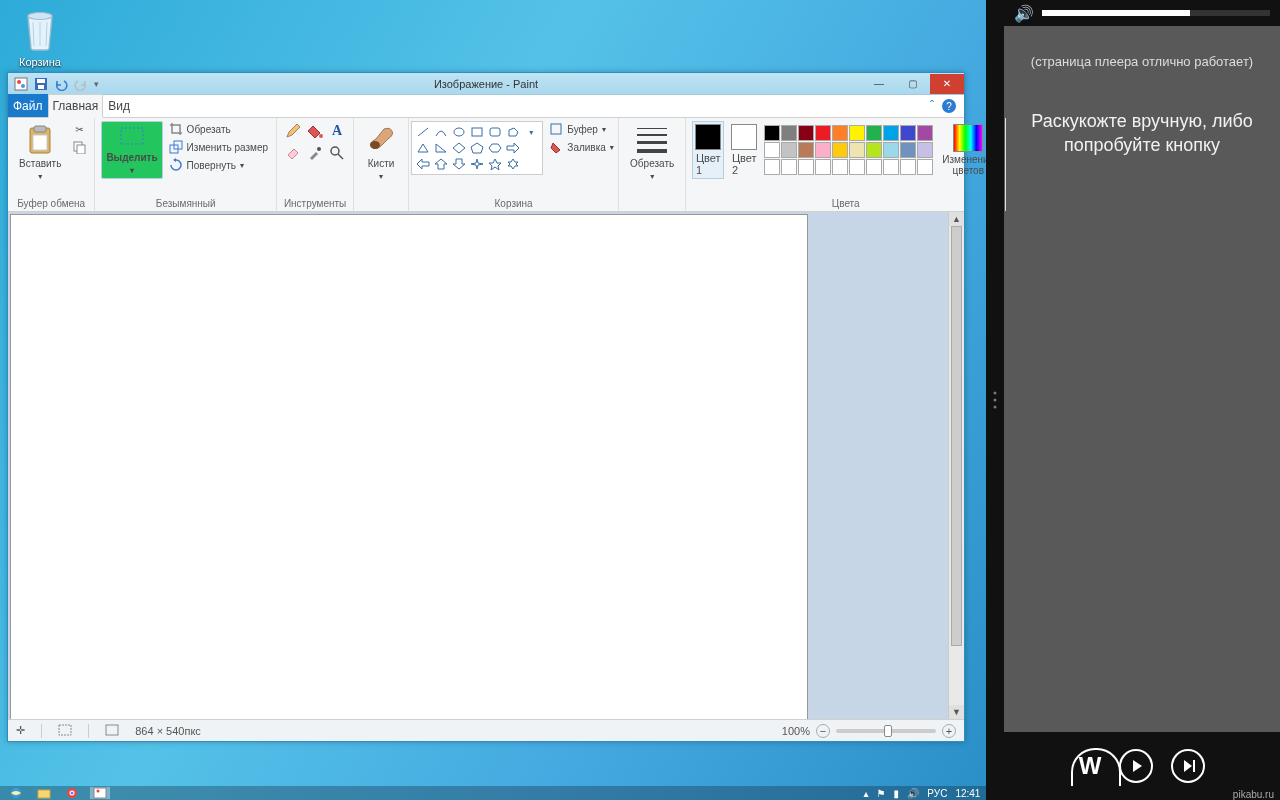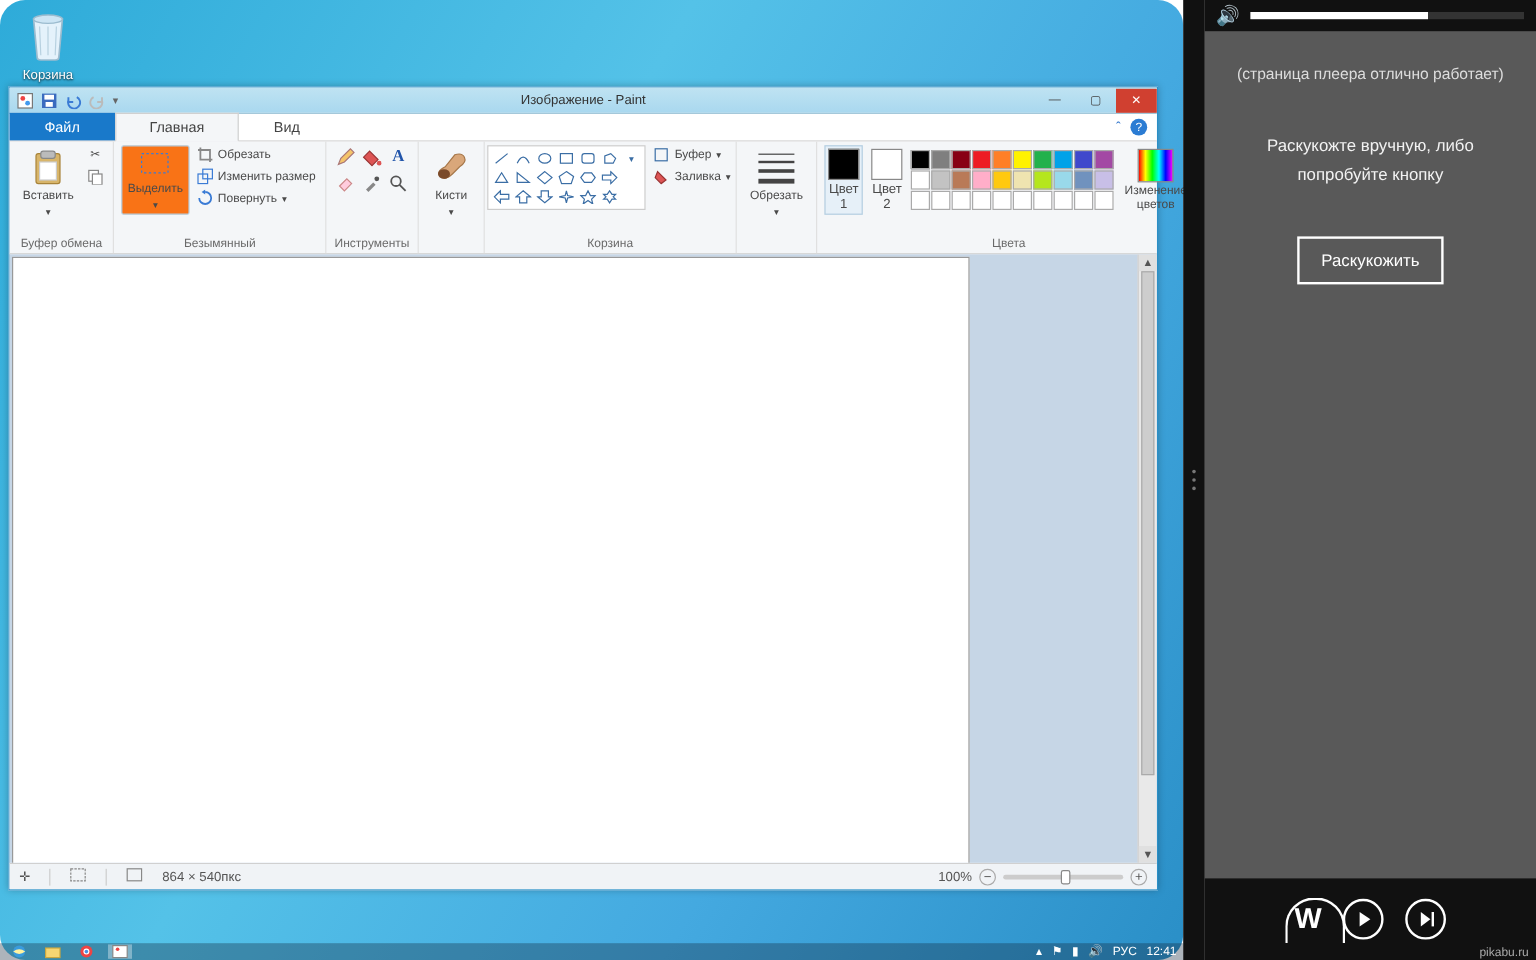--- a/index.html
+++ b/index.html
@@ -1,66 +1,66 @@
 <!DOCTYPE html>
 <html><head>
 <meta charset="utf-8">
 <style>
 * { margin: 0; padding: 0; box-sizing: border-box; font-family: "Segoe UI", Tahoma, sans-serif; }
 html, body { width: 1280px; height: 800px; overflow: hidden; }
 body { display: flex; }
 
 
-.desktop { position: relative; width: 1008px; height: 800px; background: linear-gradient(120deg, #2eabd9 0%, #54c2e8 40%, #44a9e0 70%, #2a8fc7 100%); border-radius: 21px; }
+.desktop { position: relative; width: 1008px; height: 800px; background: linear-gradient(120deg, #2eabd9 0%, #54c2e8 40%, #44a9e0 70%, #2a8fc7 100%); }
 .recycle { position: absolute; top: 6px; left: 14px; width: 52px; text-align: center; cursor: pointer; }
 .recycle svg { width: 40px; height: 46px; }
 .recycle .lbl { font-size: 11px; color: #fff; text-shadow: 0 1px 2px #000; }
 
 
 .paint { position: absolute; left: 7px; top: 72px; width: 958px; height: 670px; background: #fff; border: 1px solid #2a8fc7; box-shadow: 0 0 6px rgba(0,0,0,.25); display: flex; flex-direction: column; }
 
 
 .titlebar { height: 22px; background: linear-gradient(#bfe3f2, #a9d8ef); display: flex; align-items: center; font-size: 11px; color: #333; border-bottom: 1px solid #a4c8da; position: relative; }
 .titlebar .qat { display: flex; align-items: center; gap: 6px; padding: 0 6px; }
 .titlebar .qat span { display:inline-flex; cursor:pointer; }
 .titlebar .title { position: absolute; left:0; right:0; text-align:center; pointer-events:none; }
 .win-controls { margin-left: auto; display: flex; }
 .win-controls div { width: 34px; height: 20px; display:flex; align-items:center; justify-content:center; cursor:pointer; font-size:10px; }
 .win-close { background:#d04030; color:#fff; }
 .win-min, .win-max { color:#444; }
 
 
 .tabs { height: 23px; background: #fff; border-bottom: 1px solid #d0d0d0; display:flex; align-items:flex-end; font-size:12px; }
-.tab { padding: 4px 28px; cursor:pointer; color:#444; border:1px solid transparent; border-bottom:none; position:relative; }
+.tab { padding: 4px 4px; cursor:pointer; color:#444; border:1px solid transparent; border-bottom:none; position:relative; }
 .tab.file { background:#1979ca; color:#fff; }
 .tab.active { background:#f4f6f8; border-color:#d0d0d0; border-bottom:1px solid #f4f6f8; margin-bottom:-1px; }
 .tabs .help { margin-left:auto; padding:4px 8px; display:flex; gap:8px; color:#3377cc; }
 .tabs .help span{cursor:pointer;}
 
 
 .ribbon { height: 94px; background:#f4f6f8; border-bottom:1px solid #d0d0d0; display:flex; font-size:11px; color:#4a4a4a;}
 .group { border-right:1px solid #e0e0e0; padding:3px 6px 2px; display:flex; flex-direction:column; justify-content:space-between; align-items:center;}
 .group .body { display:flex; gap:4px; align-items:flex-start; }
 .group .name { font-size:10px; color:#6a6a6a; text-align:center; margin-top:2px;}
 .bigbtn { display:flex; flex-direction:column; align-items:center; justify-content:center; gap:2px; padding:2px 4px; cursor:pointer; border:1px solid transparent; border-radius:2px;}
-.bigbtn:hover, .bigbtn.selected{ background:#f97316; border-color:#b5cee0;}
+.bigbtn:hover, .bigbtn.selected{ background:#22c55e; border-color:#b5cee0;font-weight:bold;}
 .bigbtn .ico{width:26px;height:26px;display:flex;align-items:center;justify-content:center;}
 .bigbtn .ico.lg{width:32px;height:32px;}
 .bigbtn span{font-size:10px; line-height:11px; text-align:center; white-space:pre;}
 .smrow{display:flex;flex-direction:column;gap:2px;}
 .sm{display:flex;align-items:center;gap:4px;padding:1px 2px;cursor:pointer;font-size:10px;white-space:nowrap;}
 .sm .ico{width:14px;height:14px;display:inline-flex;align-items:center;justify-content:center;}
 .toolgrid{display:grid;grid-template-columns:repeat(3,20px);grid-auto-rows:20px;gap:2px;}
 .toolgrid div{display:flex;align-items:center;justify-content:center;cursor:pointer;}
 .shapes{display:grid;grid-template-columns:repeat(7,18px);grid-auto-rows:16px;gap:0;border:1px solid #ccc;padding:2px;background:#fff;}
 .shapes div{display:flex;align-items:center;justify-content:center;color:#3b6ea5;cursor:pointer;}
 .thickness{width:38px;height:32px;display:flex;flex-direction:column;gap:5px;justify-content:center;padding:0 4px;}
 .thickness div{height:1px;background:#444;}
 .thickness div:nth-child(1){height:1px;} .thickness div:nth-child(2){height:2px;} .thickness div:nth-child(3){height:3px;} .thickness div:nth-child(4){height:4px;}
-.colorbtn{display:flex;flex-direction:column;align-items:center;gap:2px;cursor:pointer;padding:2px;border:1px solid transparent;text-align:center;}
+.colorbtn{display:flex;flex-direction:column;align-items:center;gap:2px;cursor:pointer;padding:2px;border:1px solid transparent;}
 .colorbtn.sel{background:#e6f0f8;border-color:#b5cee0;}
 .swatchL{width:26px;height:26px;border:1px solid #888;}
 .palette{display:grid;grid-template-columns:repeat(10,16px);grid-auto-rows:16px;gap:1px;}
 .palette div{border:1px solid #aaa;cursor:pointer;}
 .editcolors{width:30px;height:28px;background:linear-gradient(90deg,#f00,#ff0,#0f0,#0ff,#00f,#f0f);border:1px solid #888;}
 
 
 .workarea{flex:1;display:flex;background:#c6d6e6;overflow:hidden;position:relative;}
 .canvas{background:#fff;width:798px;height:528px;margin:2px 0 0 2px;border:1px solid #999;}
 .vscroll{width:16px;background:#e9e9e9;border-left:1px solid #ccc;margin-left:auto;position:relative;}
@@ -84,21 +84,21 @@
 .divider{width:18px;background:#111;position:relative;}
 .divider .grip{position:absolute;top:50%;left:50%;transform:translate(-50%,-50%);display:flex;flex-direction:column;gap:4px;}
 .divider .grip span{width:3px;height:3px;background:#777;border-radius:50%;}
 
 .panel{width:282px;height:800px;background:#595959;color:#f2f2f2;display:flex;flex-direction:column;align-items:center;text-align:center;}
 .vol{width:100%;height:26px;background:#111;display:flex;align-items:center;gap:8px;padding:0 10px;}
 .vol .bar{flex:1;height:6px;background:#333;position:relative;}
 .vol .bar .fill{position:absolute;left:0;top:0;bottom:0;width:65%;background:#fff;}
 .panel .msg{margin-top:74px;font-size:18px;line-height:24px;padding:0 24px;}
 .panel .sub{margin-top:28px;font-size:13px;color:#ddd;}
-.panel .msg2{margin-top:40px;font-size:14px;line-height:24px;padding:0 22px;}
+.panel .msg2{margin-top:40px;font-size:18px;line-height:24px;padding:0 22px;}
 .panel button{margin-top:40px;background:transparent;border:2px solid #fff;color:#fff;font-size:14px;padding:10px 18px;cursor:pointer;}
 .panel .bottom{margin-top:auto;width:100%;height:68px;background:#111;display:flex;align-items:center;justify-content:center;gap:18px;}
 .circ{width:34px;height:34px;border:2px solid #fff;border-radius:50%;display:flex;align-items:center;justify-content:center;cursor:pointer;}
 .playtri{width:0;height:0;border-left:9px solid #fff;border-top:6px solid transparent;border-bottom:6px solid transparent;margin-left:2px;}
 .next{display:flex;align-items:center;}
 .next .playtri{border-left-width:8px;}
 .next .barline{width:2px;height:12px;background:#fff;margin-left:1px;}
 .vklogo{color:#fff;font-weight:bold;font-size:24px;display:flex;align-items:center;position:relative;}
 .vklogo .hp{position:absolute;left:-8px;top:-4px;width:50px;height:38px;border:2px solid #fff;border-bottom:none;border-radius:24px 24px 0 0;}
 .watermark{position:absolute;right:6px;bottom:0;font-size:10px;color:#aaa;}
@@ -567,21 +567,20 @@
 
 <div class="panel">
   <div class="vol">
     <span style="color:#fff;">🔊</span>
     <div class="bar">
         <div class="fill"></div>
       </div>
   </div>
   <div class="sub">(страница плеера отлично работает)</div>
   <div class="msg2">Раскукожте вручную, либо попробуйте кнопку</div>
-  <button>Раскукожить</button>
   <div class="bottom">
     <div class="vklogo">
         <div class="hp"></div>
         <span style="z-index:1;">W</span>
       </div>
     <div class="circ">
         <div class="playtri"></div>
       </div>
     <div class="circ">
         <div class="next">

